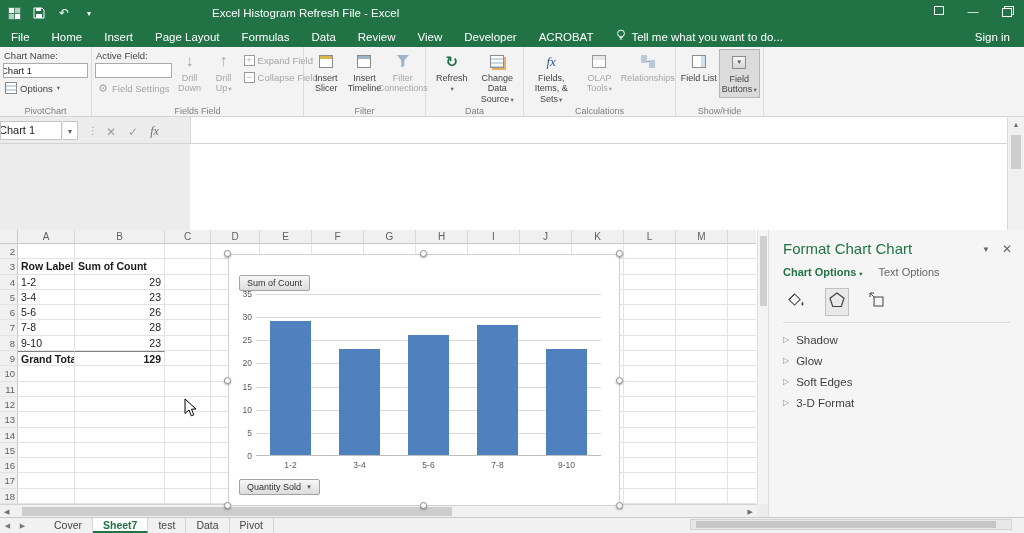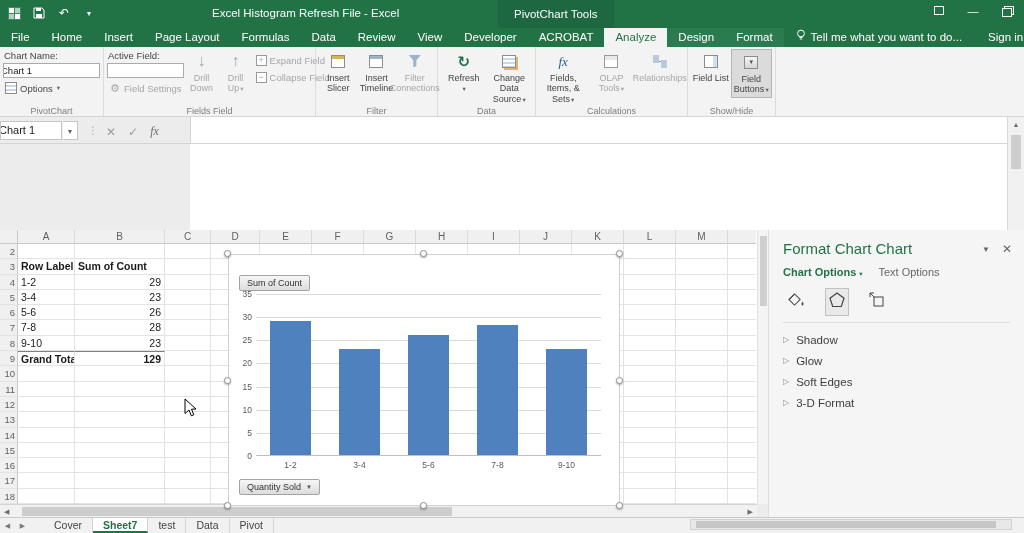--- a/index.html
+++ b/index.html
@@ -156,64 +156,58 @@
         <svg width="12" height="12" viewBox="0 0 12 12">
             <path d="M1 1 h8 l2 2 v8 h-10 z" fill="none" stroke="#fff"></path>
             <rect x="3" y="7" width="6" height="4" fill="#fff"></rect>
             <rect x="3" y="1" width="5" height="3" fill="#fff"></rect>
           </svg>
       </span>
       <span class="qicon">↶</span>
       <span class="qicon" style="font-size:8px;">▾</span>
     </div>
     <div class="tb-title">Excel Histogram Refresh File - Excel</div>
-    <div class="tb-context">PivotChart Tools</div>
     <div class="win-controls">
       <span class="wc"><span class="wc-box"></span></span>
       <span class="wc">—</span>
       <span class="wc"><span class="wc-restore"></span></span>
     </div>
   </div>
 
   <div class="tabrow">
     <div class="tab">File</div>
     <div id="main-tabs" style="display:flex;">
         <div class="tab">Home</div>
         <div class="tab">Insert</div>
         <div class="tab">Page Layout</div>
         <div class="tab">Formulas</div>
         <div class="tab">Data</div>
         <div class="tab">Review</div>
         <div class="tab">View</div>
         <div class="tab">Developer</div>
         <div class="tab">ACROBAT</div>
       </div>
-    <div id="ctx-tabs" class="ctxgroup">
-        <div class="tab active">Analyze</div>
-        <div class="tab">Design</div>
-        <div class="tab">Format</div>
-      </div>
     <div class="tellme">
       <span>
         <svg width="10" height="12" viewBox="0 0 10 12">
             <circle cx="5" cy="4.5" r="3.4" fill="none" stroke="#fff"></circle>
             <path d="M3.5 8.5 h3 M3.8 10 h2.4" stroke="#fff"></path>
           </svg>
       </span>
       <span>Tell me what you want to do...</span>
     </div>
     <div class="tr-right">
       <div class="signin">Sign in</div>
 
     </div>
   </div>
 
   <div class="ribbon">
 
-    <div class="rgroup" style="width:104px">
+    <div class="rgroup" style="width:92px">
       <div class="gbody">
           <div class="stack" style="width:100%;">
         <div class="flabel">Chart Name:</div>
         <div class="rinput"><span>Chart 1</span></div>
         <div class="rsmall">
           <span class="mi mi-grid" style="width:12px;height:12px;"></span>
           <span>Options</span>
               <span class="caret">▾</span>
         </div>
       </div>

